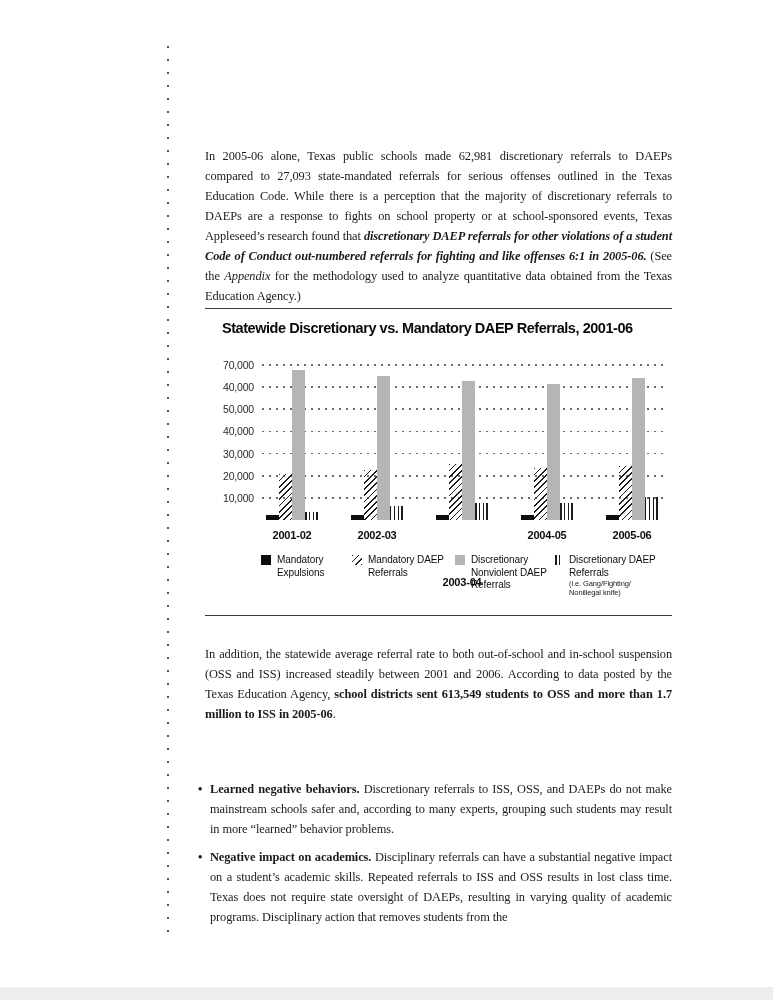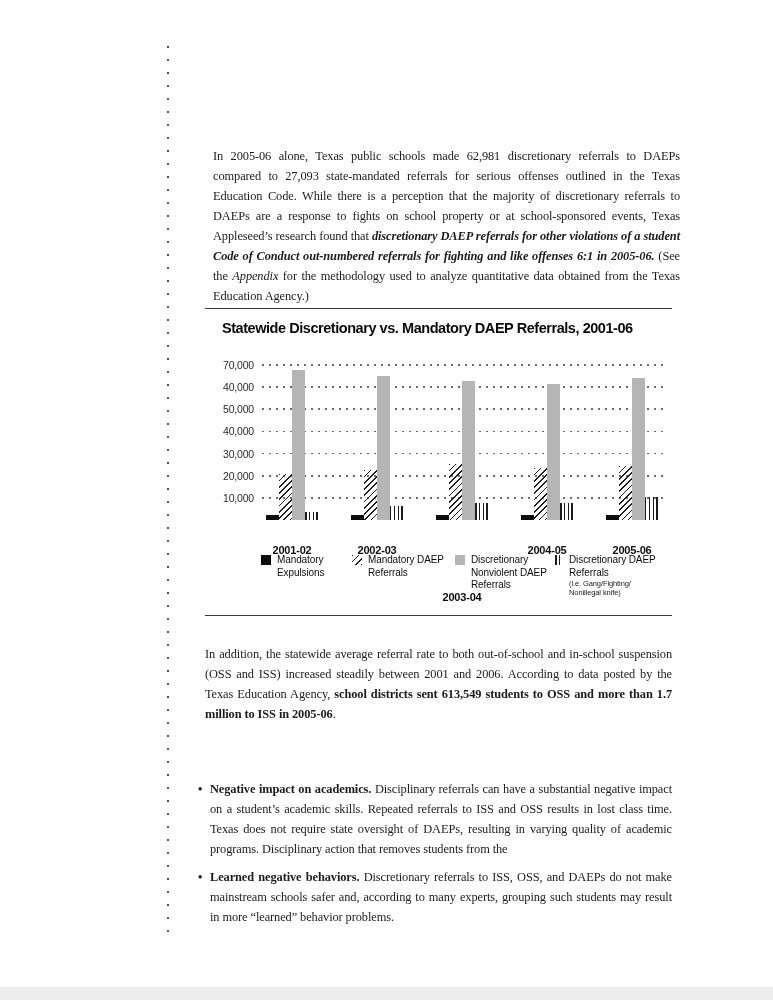--- a/index.html
+++ b/index.html
@@ -20,21 +20,21 @@
   }
   
   .content { position:absolute; left:205px; top:0; width:467px; height:1000px; }
   .body-text {
     position:absolute; left:0; width:467px;
     font-size:12.4px; line-height:20px; text-align:justify; letter-spacing:-0.1px; color:#1b1b1b;
   }
   .b { font-weight:bold; }
   .i { font-style:italic; }
   .pos-p1 { top:73px; }
-  .pos-p2 { top:146px;margin-left:8px; }
+  .pos-p2 { top:146px; }
   .pos-p3 { top:644px; }
   .pos-p4 { top:737px; }
   .bullets { position:absolute; left:-7px; top:779px; width:474px; list-style:none; }
   .bullets li {
     position:relative; padding-left:12px; margin-bottom:8px;
     font-size:12.4px; line-height:20px; text-align:justify; letter-spacing:-0.1px;
   }
   .bullets li::before { content:"\2022"; position:absolute; left:0; top:0; font-weight:bold; }
   
   .chart-section {
@@ -54,21 +54,21 @@
   .ytick {
     position:absolute; right:100%; margin-right:8px; width:52px; text-align:right;
     font-size:10.5px; line-height:14px; letter-spacing:-0.2px; color:#2a2a2a;
   }
   .bar-group { position:absolute; bottom:0; display:flex; align-items:flex-end; }
   .bar { width:13px; }
   .solid-black { background:#0d0d0d; }
   .hatch { background:repeating-linear-gradient(135deg,#1c1c1c 0 1.2px,transparent 1.2px 4.4px); }
   .solid-gray { background:#b5b5b5; }
   .vstripes { background:repeating-linear-gradient(90deg,#1c1c1c 0 1.5px,transparent 1.5px 3.8px); }
-  .chart-xaxis { position:absolute; top:234px; left:57px; width:406px; height:16px; }
+  .chart-xaxis { position:absolute; top:219px; left:57px; width:406px; height:16px; }
   .xtick {
     position:absolute; width:82px; text-align:center;
     font-weight:bold; font-size:11px; line-height:14px; letter-spacing:-0.2px; color:#0d0d0d;
   }
   .chart-legend { position:absolute; top:245px; left:0; width:467px; height:56px; }
   .legend-item { position:absolute; top:0; display:flex; gap:6px; }
   .swatch { width:10px; height:10px; flex:0 0 auto; margin-top:1px; }
   .legend-item .vstripes { width:8px; }
   .legend-text { font-size:10px; line-height:12.5px; letter-spacing:-0.1px; color:#0d0d0d; }
   .lg-sub { font-size:7.5px; line-height:9px; color:#1a1a1a; }
@@ -172,19 +172,19 @@
               <div class="lg-sub">(i.e. Gang/Fighting/</div>
               <div class="lg-sub">Nonillegal knife)</div>
             </div>
           </div>
         </div>
     </section>
 
     <p class="body-text pos-p3"><span>In addition, the statewide average referral rate to both out-of-school and in-school suspension (OSS and ISS) increased steadily between 2001 and 2006. According to data posted by the Texas Education Agency, </span><span class="b">school districts sent 613,549 students to OSS and more than 1.7 million to ISS in 2005-06</span><span>.</span></p>
 
     <ul class="bullets">
+      <li><span class="b">Learned negative behaviors.</span><span> Discretionary referrals to ISS, OSS, and DAEPs do not make mainstream schools safer and, according to many experts, grouping such students may result in more “learned” behavior problems.</span></li>
       <li><span class="b">Negative impact on academics.</span><span> Disciplinary referrals can have a substantial negative impact on a student’s academic skills. Repeated referrals to ISS and OSS results in lost class time. Texas does not require state oversight of DAEPs, resulting in varying quality of academic programs. Disciplinary action that removes students from the</span></li>
-      <li><span class="b">Learned negative behaviors.</span><span> Discretionary referrals to ISS, OSS, and DAEPs do not make mainstream schools safer and, according to many experts, grouping such students may result in more “learned” behavior problems.</span></li>
     </ul>
   </main>
 
   <div class="page-bottom-edge"></div>
 </div>
 
 </body></html>

